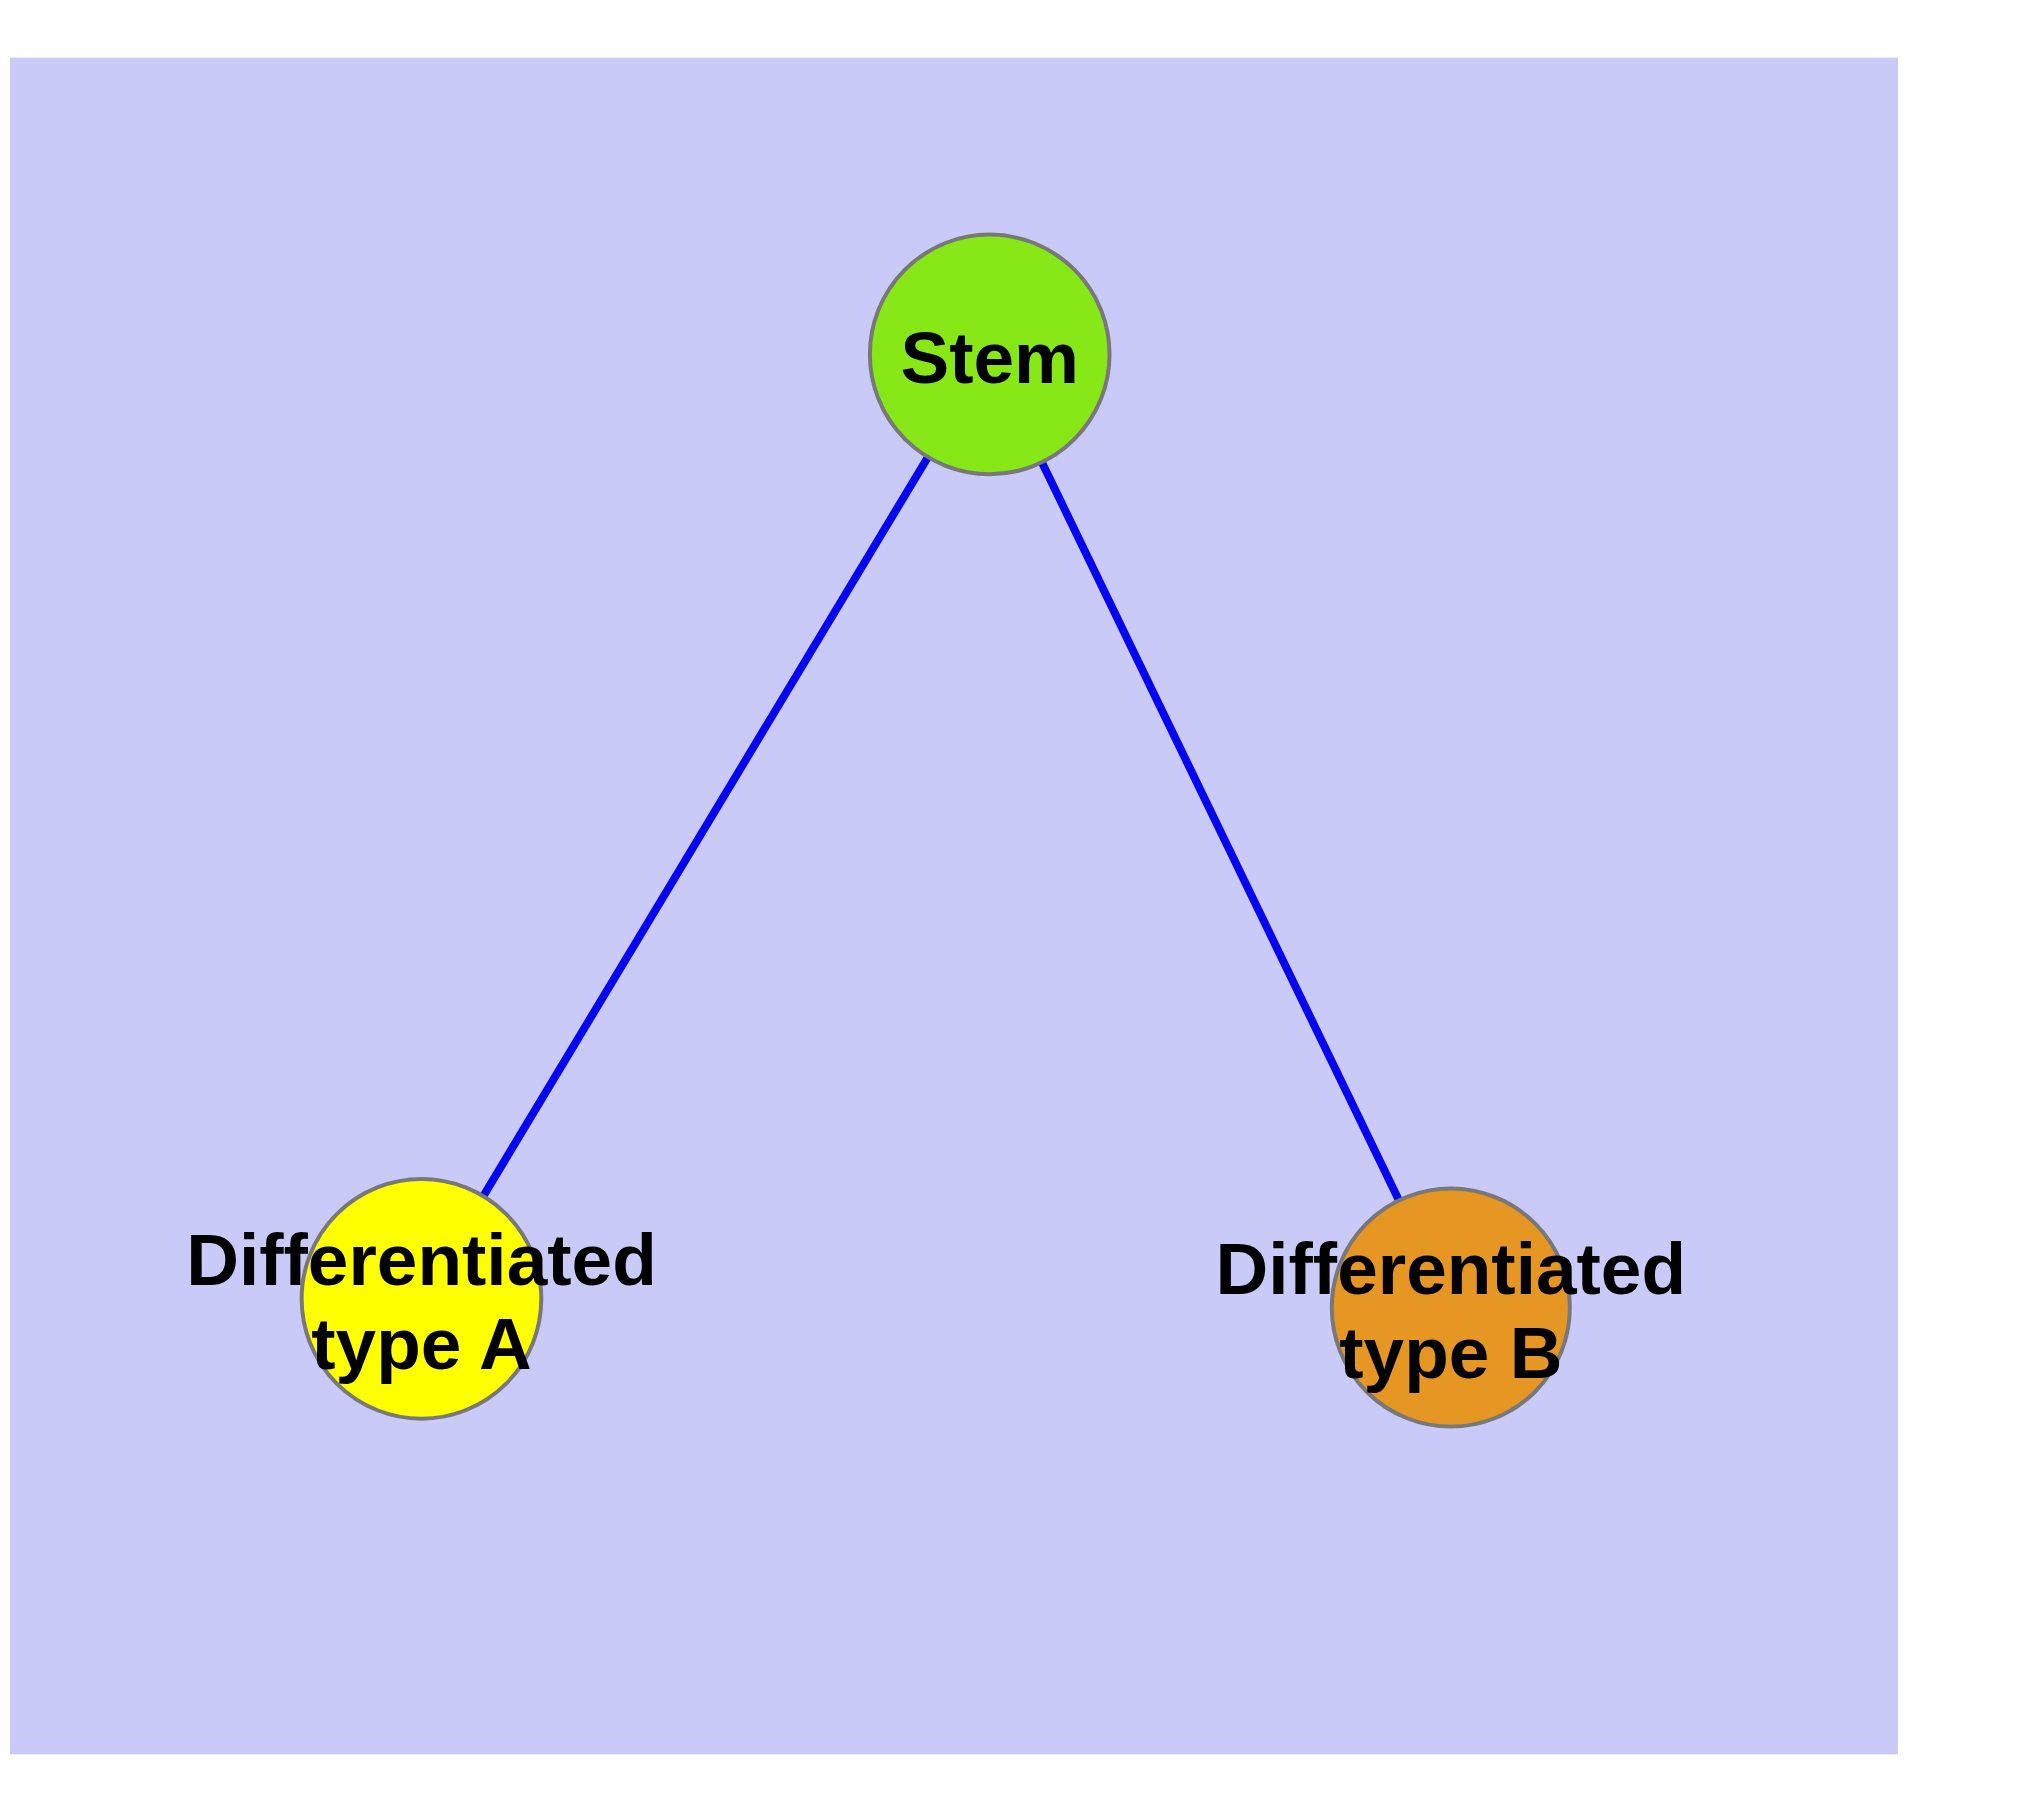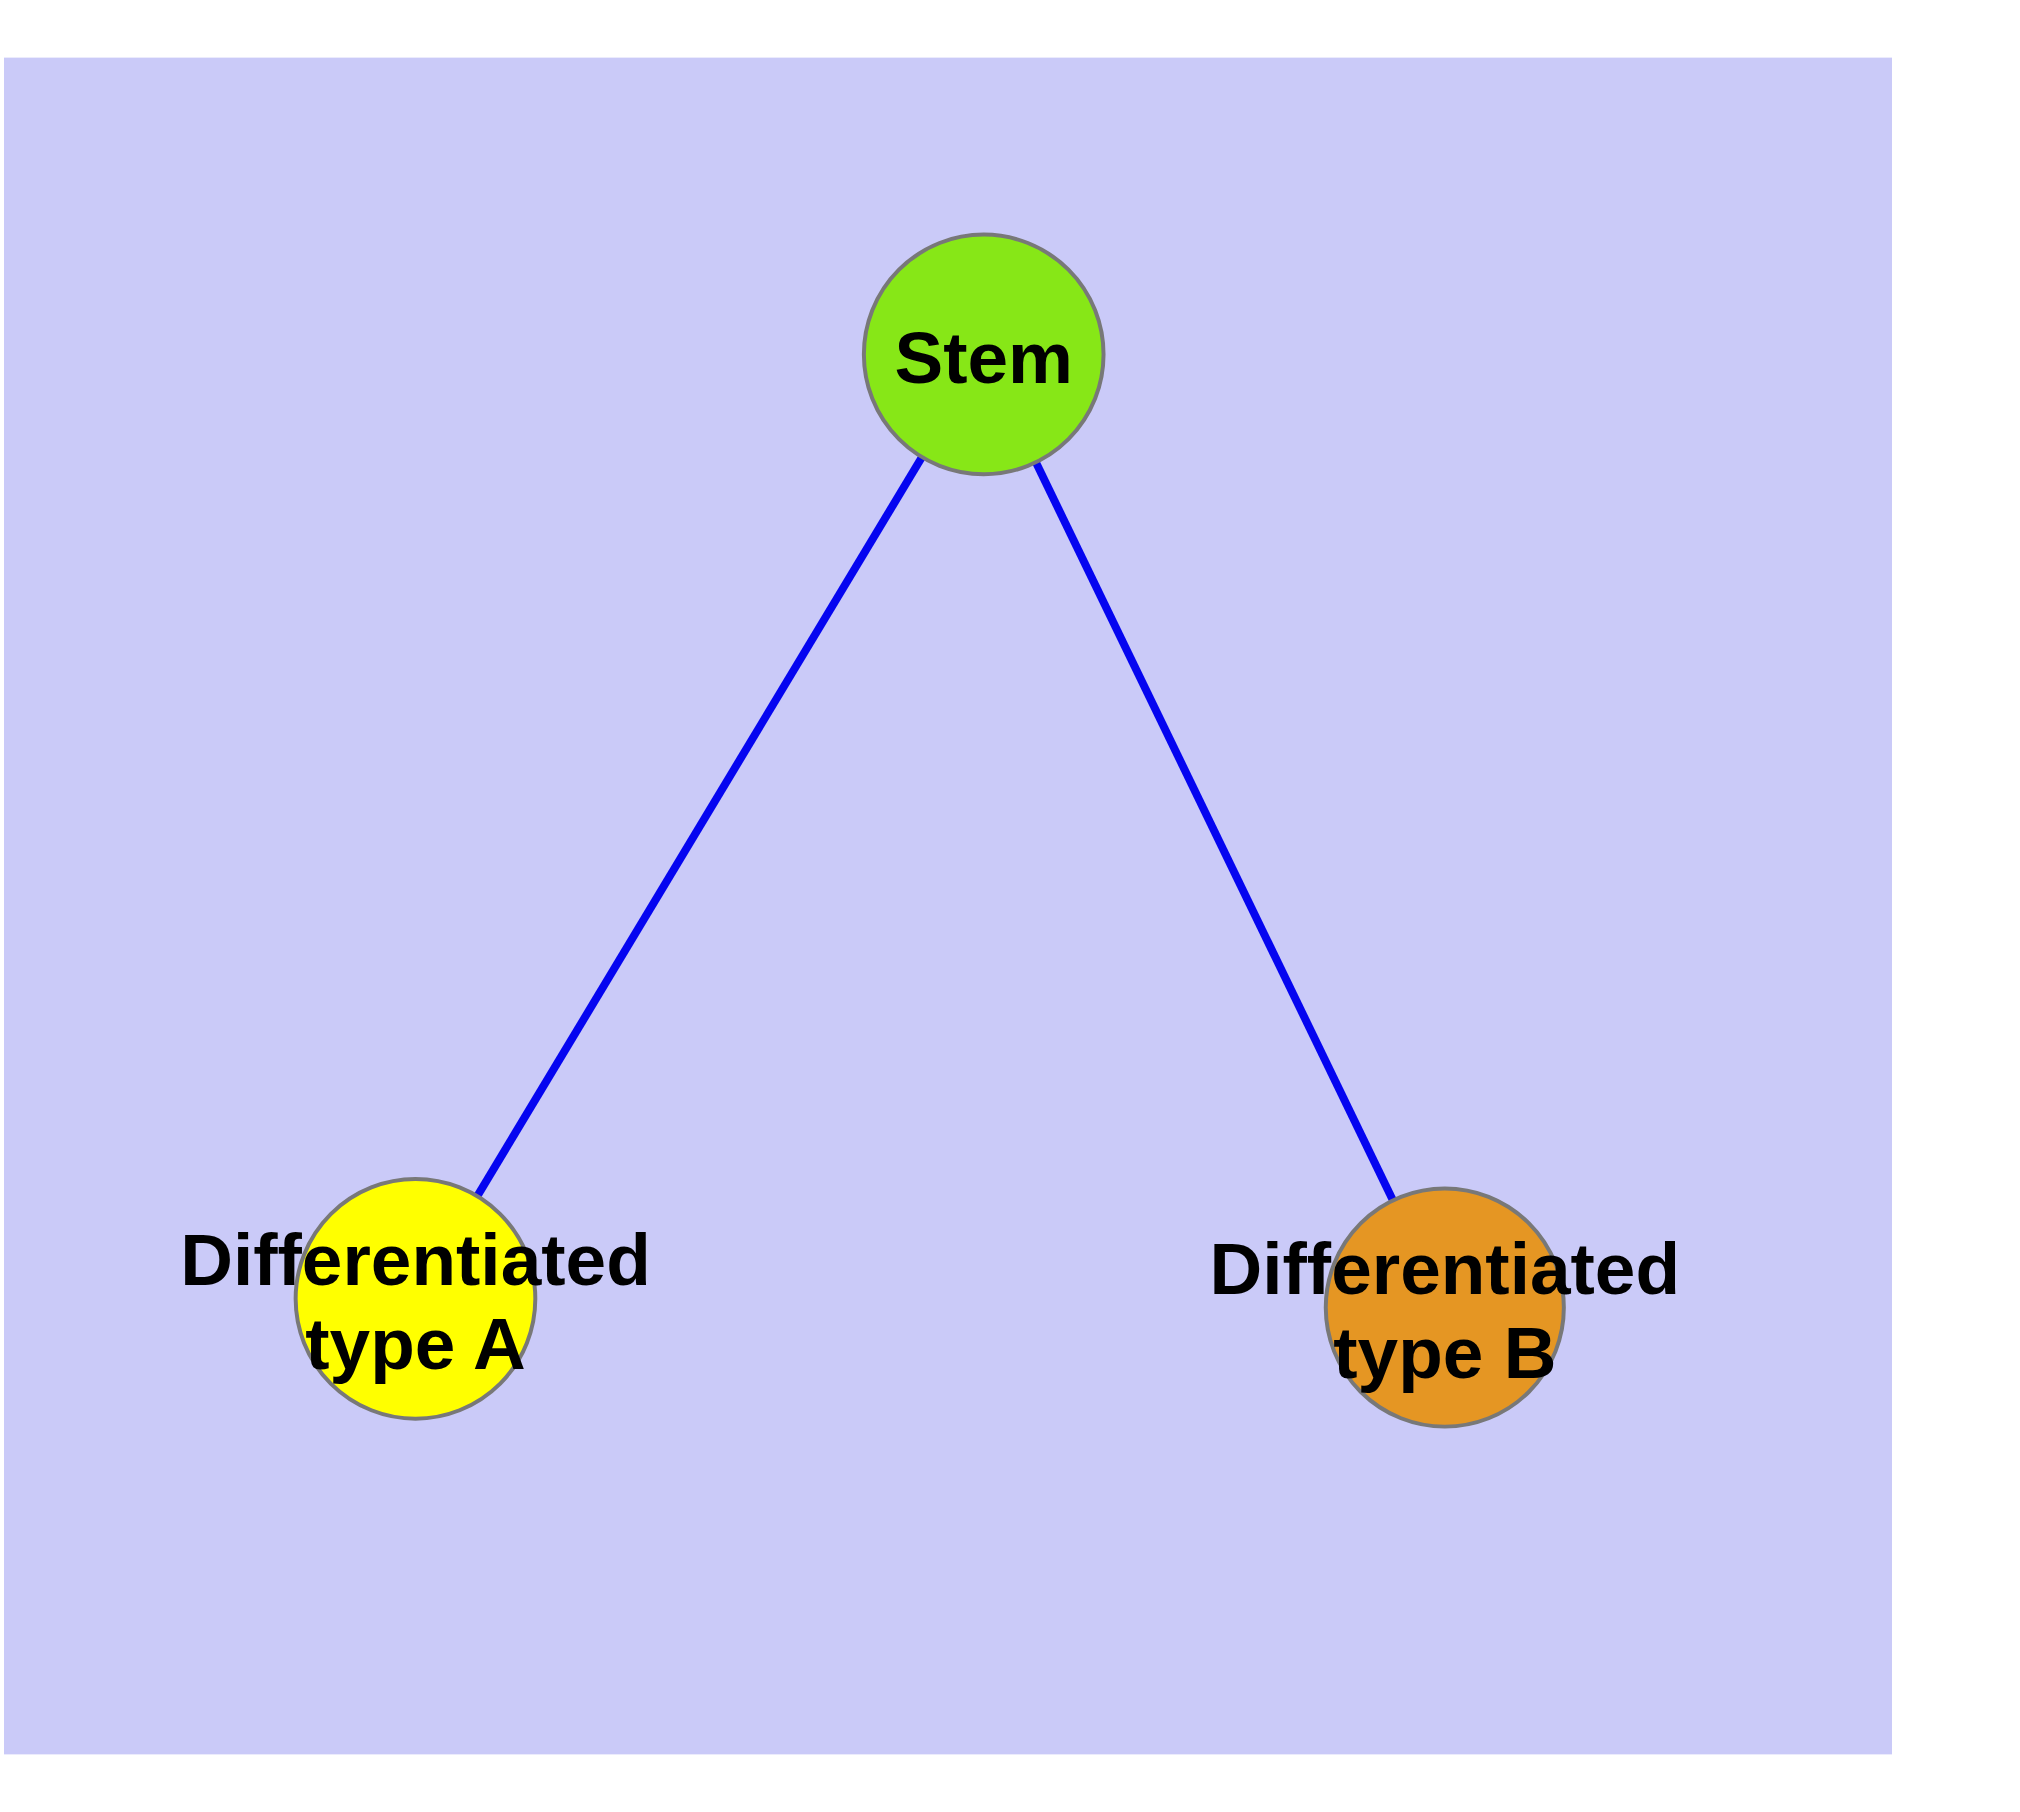--- a/index.html
+++ b/index.html
@@ -7,21 +7,21 @@
     background: #ffffff;
   }
   body {
     width: 2021px; height: 1812px;
     position: relative;
     font-family: "Liberation Sans", sans-serif;
     overflow: hidden;
   }
   #canvas {
     position: absolute;
-    left: 2px; top: 0;
+    left: 8px; top: 0;
     width: 1892px; height: 1812px;
   }
   #graph-svg { display: block; width: 100%; height: 100%; }
   .page-border { position: absolute; background: #ffffff; z-index: 5; }
   .page-border.top    { left: 0; top: 0; width: 100%; height: 2.5px; }
   .page-border.left   { left: 0; top: 0; width: 1.7px; height: 100%; }
   .page-border.right  { right: 0; top: 0; width: 1.7px; height: 100%; }
   .page-border.bottom { left: 0; bottom: 0; width: 100%; height: 1.7px; }
   .node-label {
     font-family: "Liberation Sans", sans-serif;

